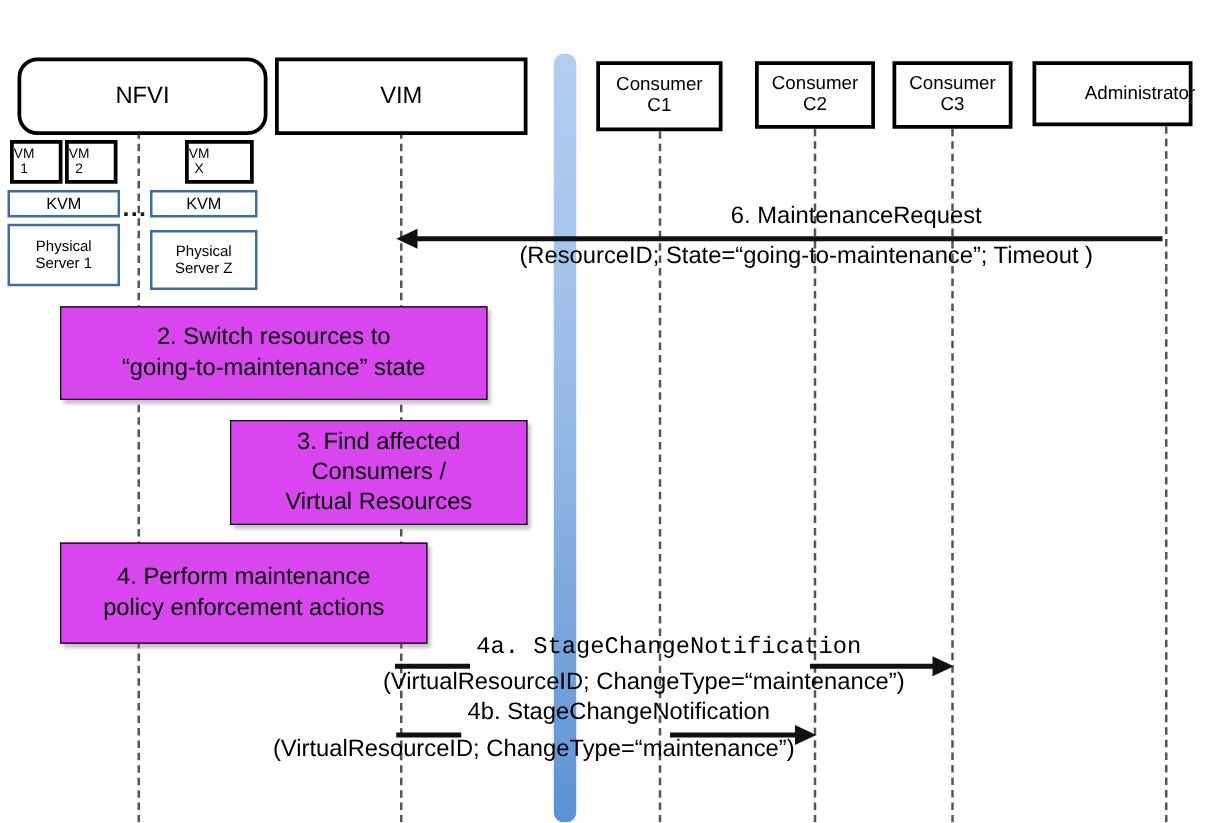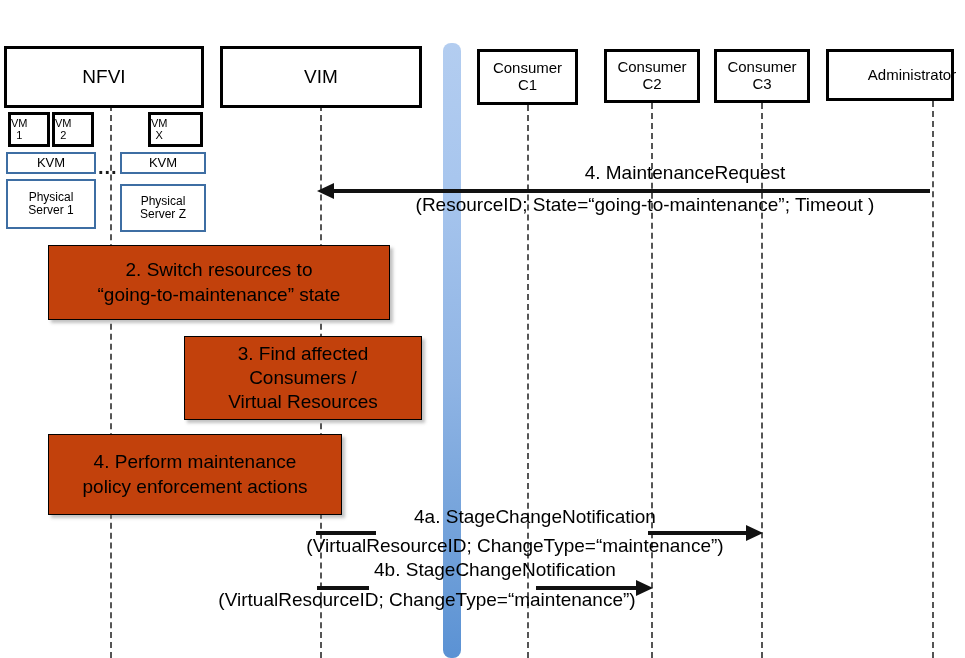--- a/index.html
+++ b/index.html
@@ -99,21 +99,21 @@
     letter-spacing: 1px;
     color: #1a1a1a;
     line-height: 1;
   }
 
   
   .step-box {
     position: absolute;
     box-sizing: border-box;
     border: 1.5px solid #000000;
-    background: #c2410c;
+    background: #d946ef;
     display: flex;
     align-items: center;
     justify-content: center;
     text-align: center;
     font-size: 19px;
     line-height: 1.28;
     color: #000;
     box-shadow: 3px 3px 3px rgba(120,120,120,0.45);
     padding: 0 6px;
   }
@@ -158,21 +158,21 @@
 
   <div class="lifeline" style="left:110px; top:105px; height:553px;"></div>
   <div class="lifeline" style="left:320px; top:105px; height:553px;"></div>
   <div class="lifeline" style="left:527px; top:105px; height:553px;"></div>
   <div class="lifeline" style="left:651px; top:103px; height:555px;"></div>
   <div class="lifeline" style="left:761px; top:103px; height:555px;"></div>
   <div class="lifeline" style="left:932px; top:101px; height:557px;"></div>
 
   <div class="nb-bar" style="left:443px; top:43px; width:18px; height:615px;"></div>
 
-  <div class="actor-box big" style="left:4px;   top:46px; width:200px; height:62px;">
+  <div class="actor-box big" style="left:14px;   top:46px; width:200px; height:62px;border-radius:16px;">
     <span>NFVI</span>
   </div>
 
   <div class="actor-box big" style="left:220px; top:46px; width:202px; height:62px;">
     <span>VIM</span>
   </div>
 
   <div class="actor-box small" style="left:477px; top:49px; width:101px; height:56px;">
     <span class="ml">Consumer<br>C1</span>
   </div>
@@ -211,41 +211,41 @@
   </div>
 
   <div class="blue-box srv" style="left:6px;  top:179px; width:90px; height:50px;">
     <span class="ml">Physical<br>Server 1</span>
   </div>
   <div class="blue-box srv" style="left:120px; top:184px; width:86px; height:48px;">
     <span class="ml">Physical<br>Server Z</span>
   </div>
 
   <div class="msg-label center" style="left:535px; top:162px; width:300px;">
-    <span>4.    MaintenanceRequest</span>
+    <span>6.    MaintenanceRequest</span>
   </div>
   <div class="msg-line" style="left:333px; top:189px; width:597px;"></div>
   <div class="arrow-head left" style="left:317px; top:183px;"></div>
   <div class="msg-label center" style="left:360px; top:194px; width:570px;">
     <span>(ResourceID; State=“going-to-maintenance”; Timeout )</span>
   </div>
 
   <div class="step-box" style="left:48px; top:245px; width:342px; height:75px;">
     <span class="ml">2. Switch resources to<br>“going-to-maintenance” state</span>
   </div>
 
   <div class="step-box" style="left:184px; top:336px; width:238px; height:84px;justify-content:center;">
     <span class="ml">3. Find affected<br>Consumers /<br>Virtual Resources</span>
   </div>
 
   <div class="step-box" style="left:48px; top:434px; width:294px; height:81px;">
     <span class="ml">4. Perform maintenance<br>policy enforcement actions</span>
   </div>
 
-  <div class="msg-label center" style="left:330px; top:506px; width:410px;">
+  <div class="msg-label center" style="left:330px; top:506px; width:410px;font-family:Liberation Mono, monospace;">
     <span>4a. StageChangeNotification</span>
   </div>
   <div class="msg-line" style="left:316px; top:531px; width:60px;"></div>
   <div class="msg-line" style="left:648px; top:531px; width:99px;"></div>
   <div class="arrow-head right" style="left:746px; top:525px;"></div>
   <div class="msg-label center" style="left:268px; top:535px; width:494px;">
     <span>(VirtualResourceID; ChangeType=“maintenance”)</span>
   </div>
 
   <div class="msg-label center" style="left:330px; top:559px; width:330px;">

